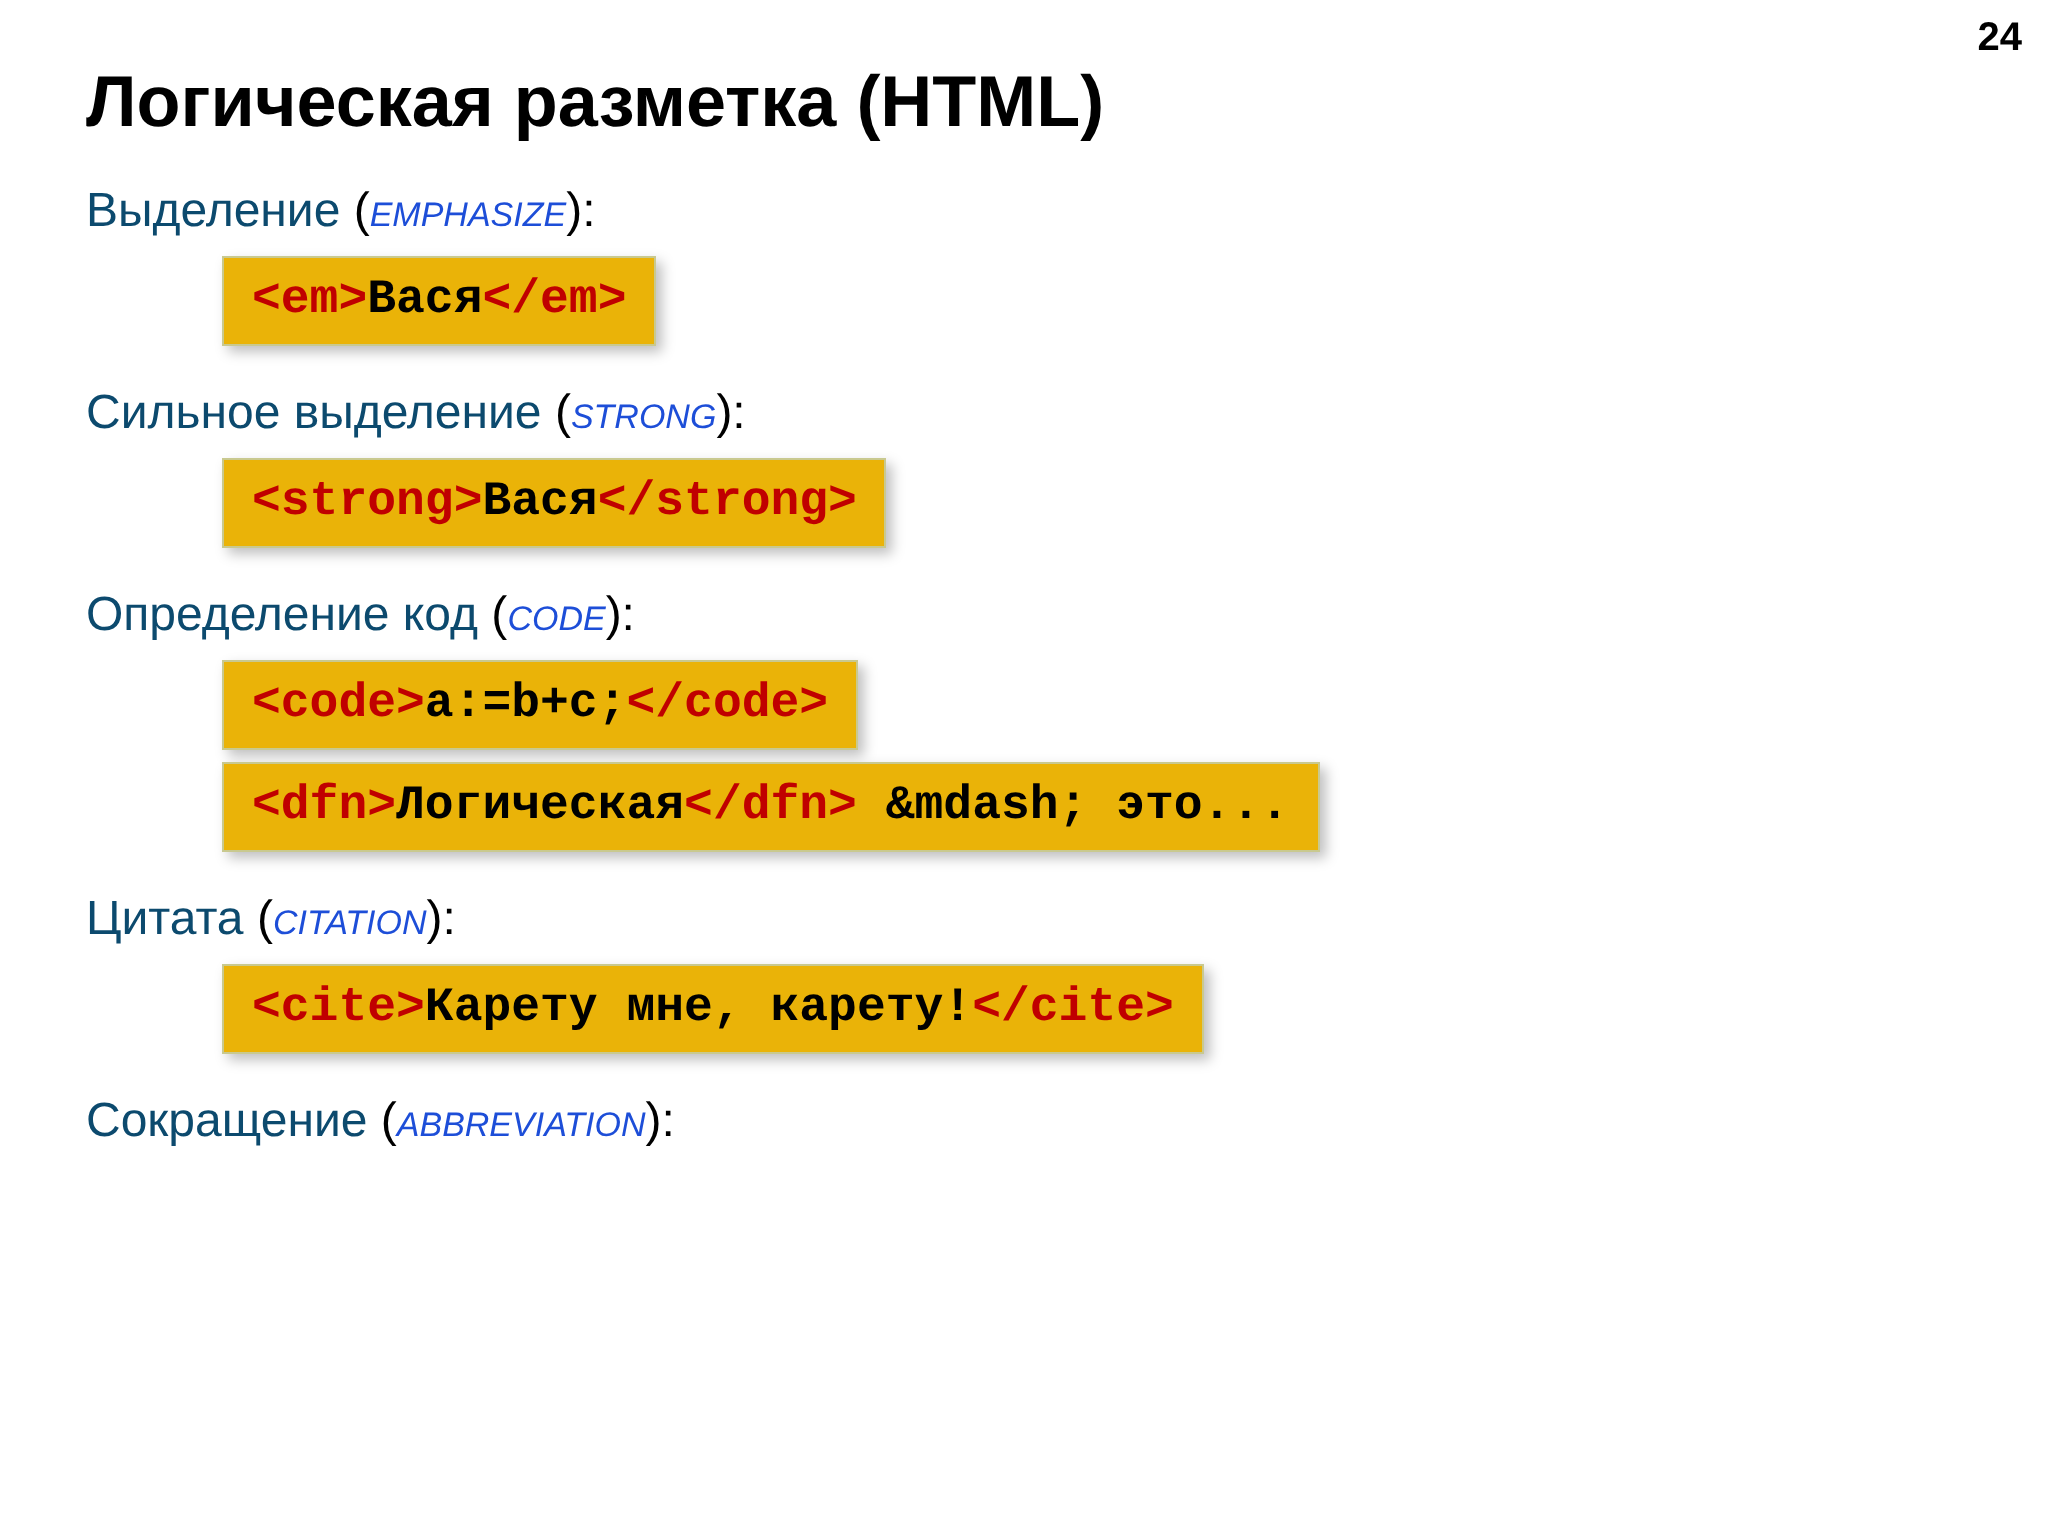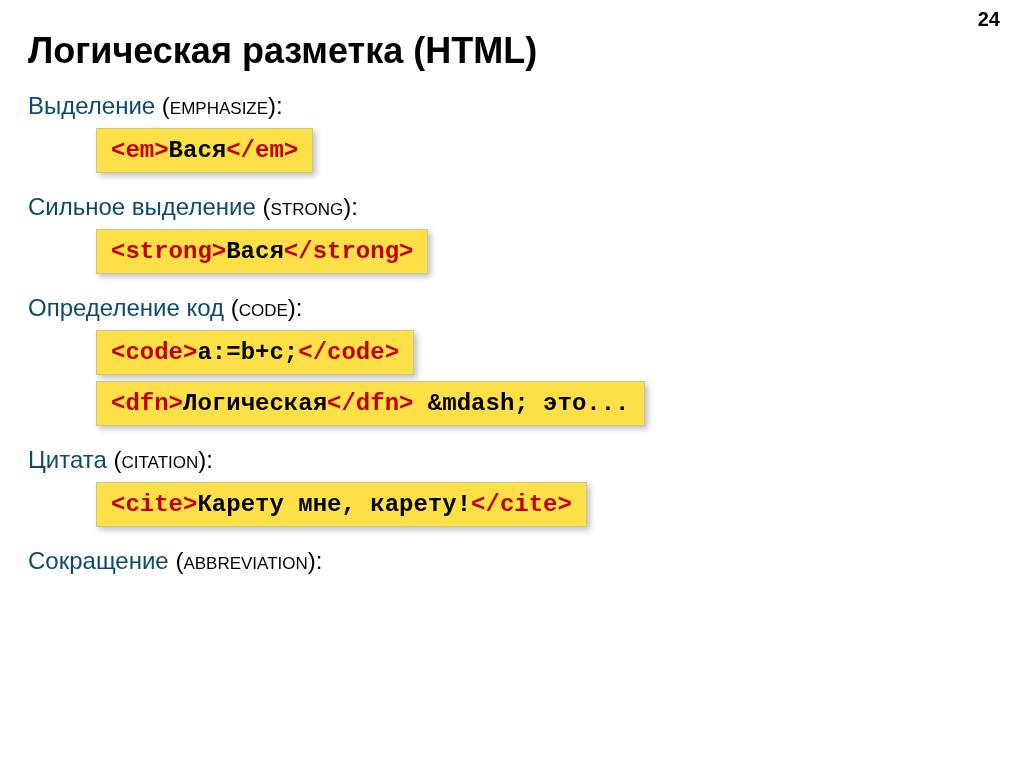--- a/index.html
+++ b/index.html
@@ -8,52 +8,53 @@
     width: 1024px;
     height: 767px;
     background: #fff;
     font-family: Arial, Helvetica, sans-serif;
     color: #000;
     position: relative;
   }
   .page-number {
     position: absolute;
     top: 8px;
-    right: 24px;
+    right: 13px;
     font-size: 20px;
     font-weight: bold;
     color: #000;
   }
   .slide {
-    padding: 30px 48px 0 28px;
+    padding: 30px 48px 0 43px;
   }
   h1.title {
     margin: 0 0 20px 0;
     font-size: 36px;
     font-weight: bold;
   }
   .section-label {
     font-size: 24px;
     margin: 14px 0 8px 0;
     color: #1e3a8a;
   }
   .section-label .native {
     color: #0c4a6e;
   }
   .section-label .paren {
     color: #000;
   }
   .section-label .eng {
-    color: #000000;
+    font-style: italic;
+    color: #1d4ed8;
     font-variant: small-caps;
     text-transform: lowercase;
   }
   .code-box {
     display: inline-block;
-    background: #fde047;
+    background: #eab308;
     border: 1px solid #c9c98f;
     box-shadow: 3px 3px 6px rgba(0,0,0,0.25);
     padding: 8px 14px;
     margin-left: 68px;
     margin-bottom: 6px;
     font-family: "Courier New", Courier, monospace;
     font-size: 24px;
     font-weight: bold;
     color: #000;
     white-space: pre;

